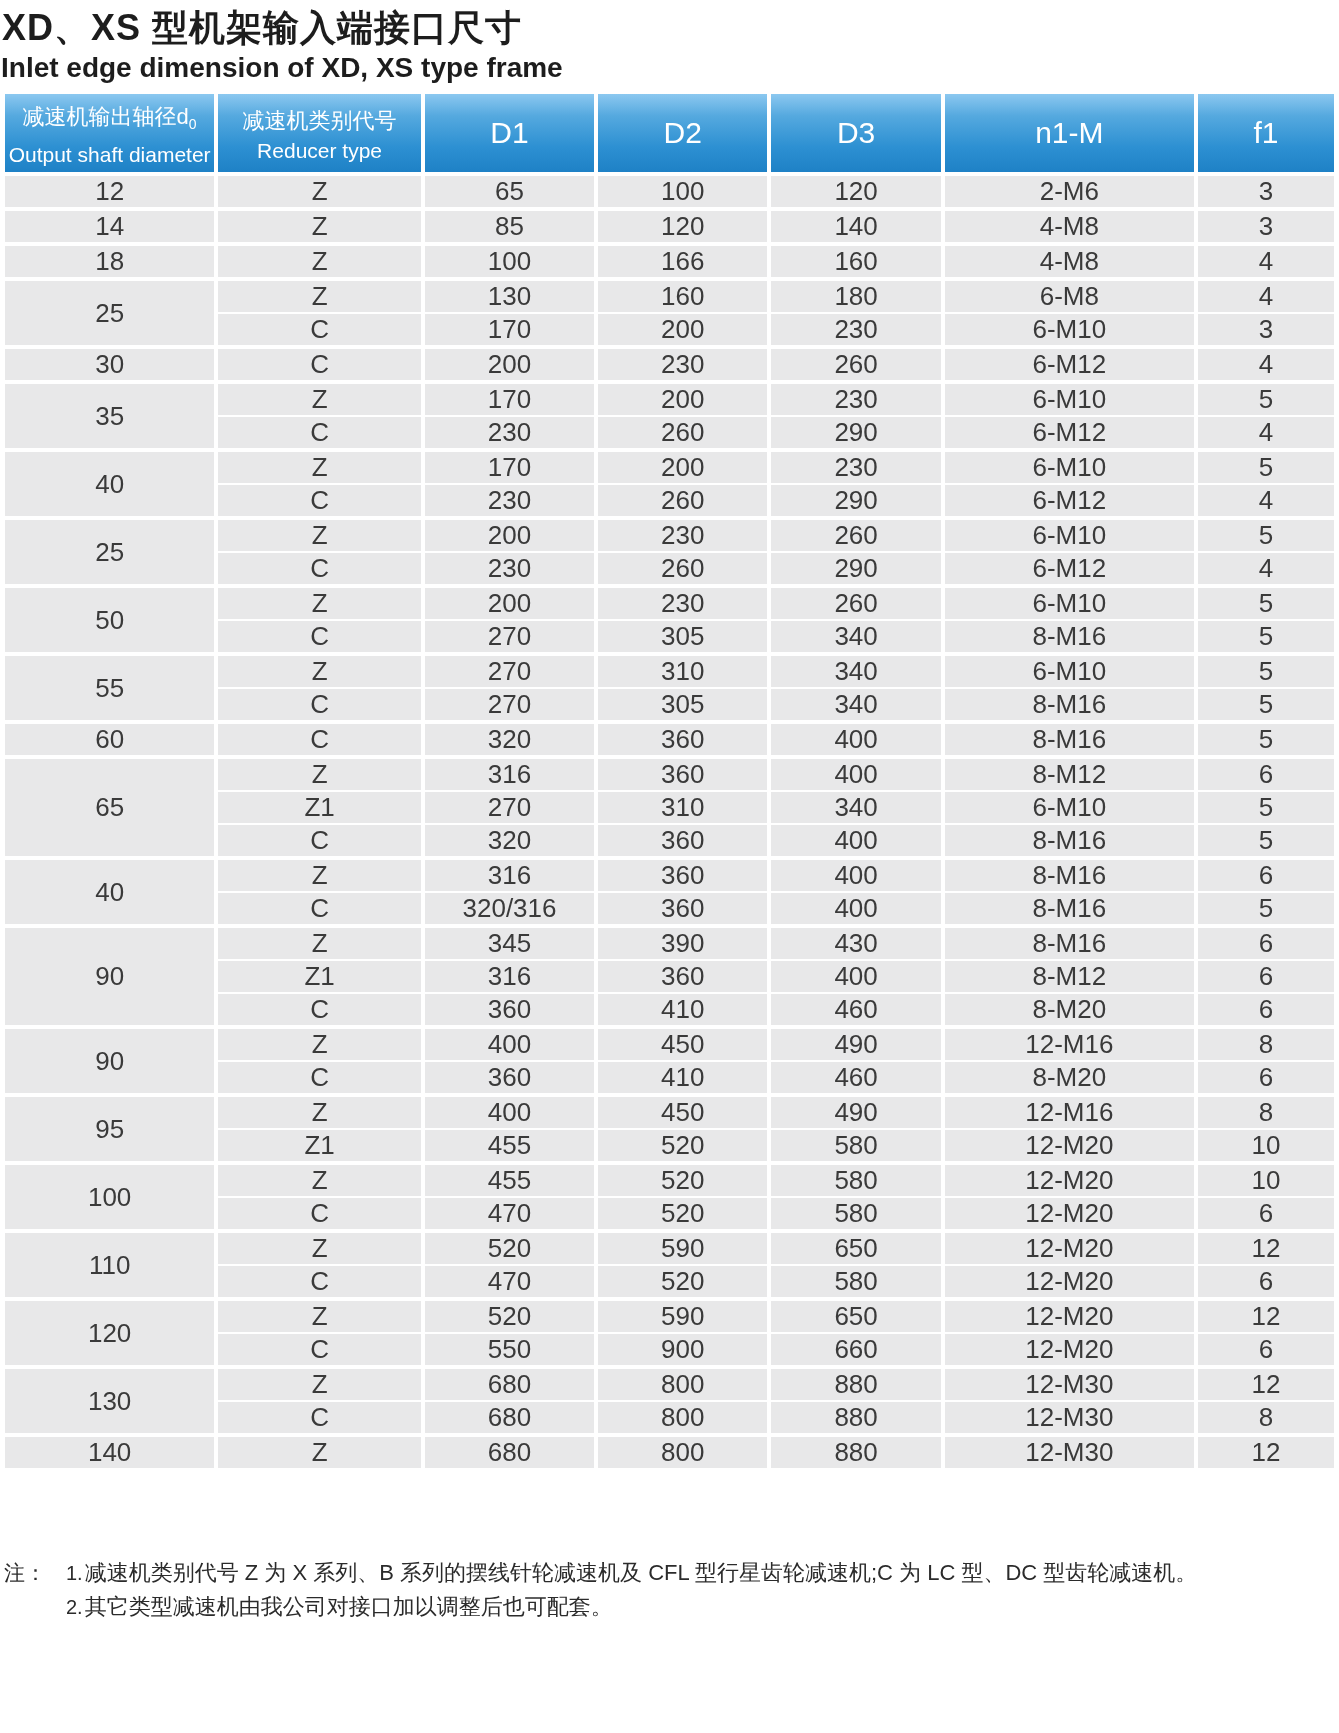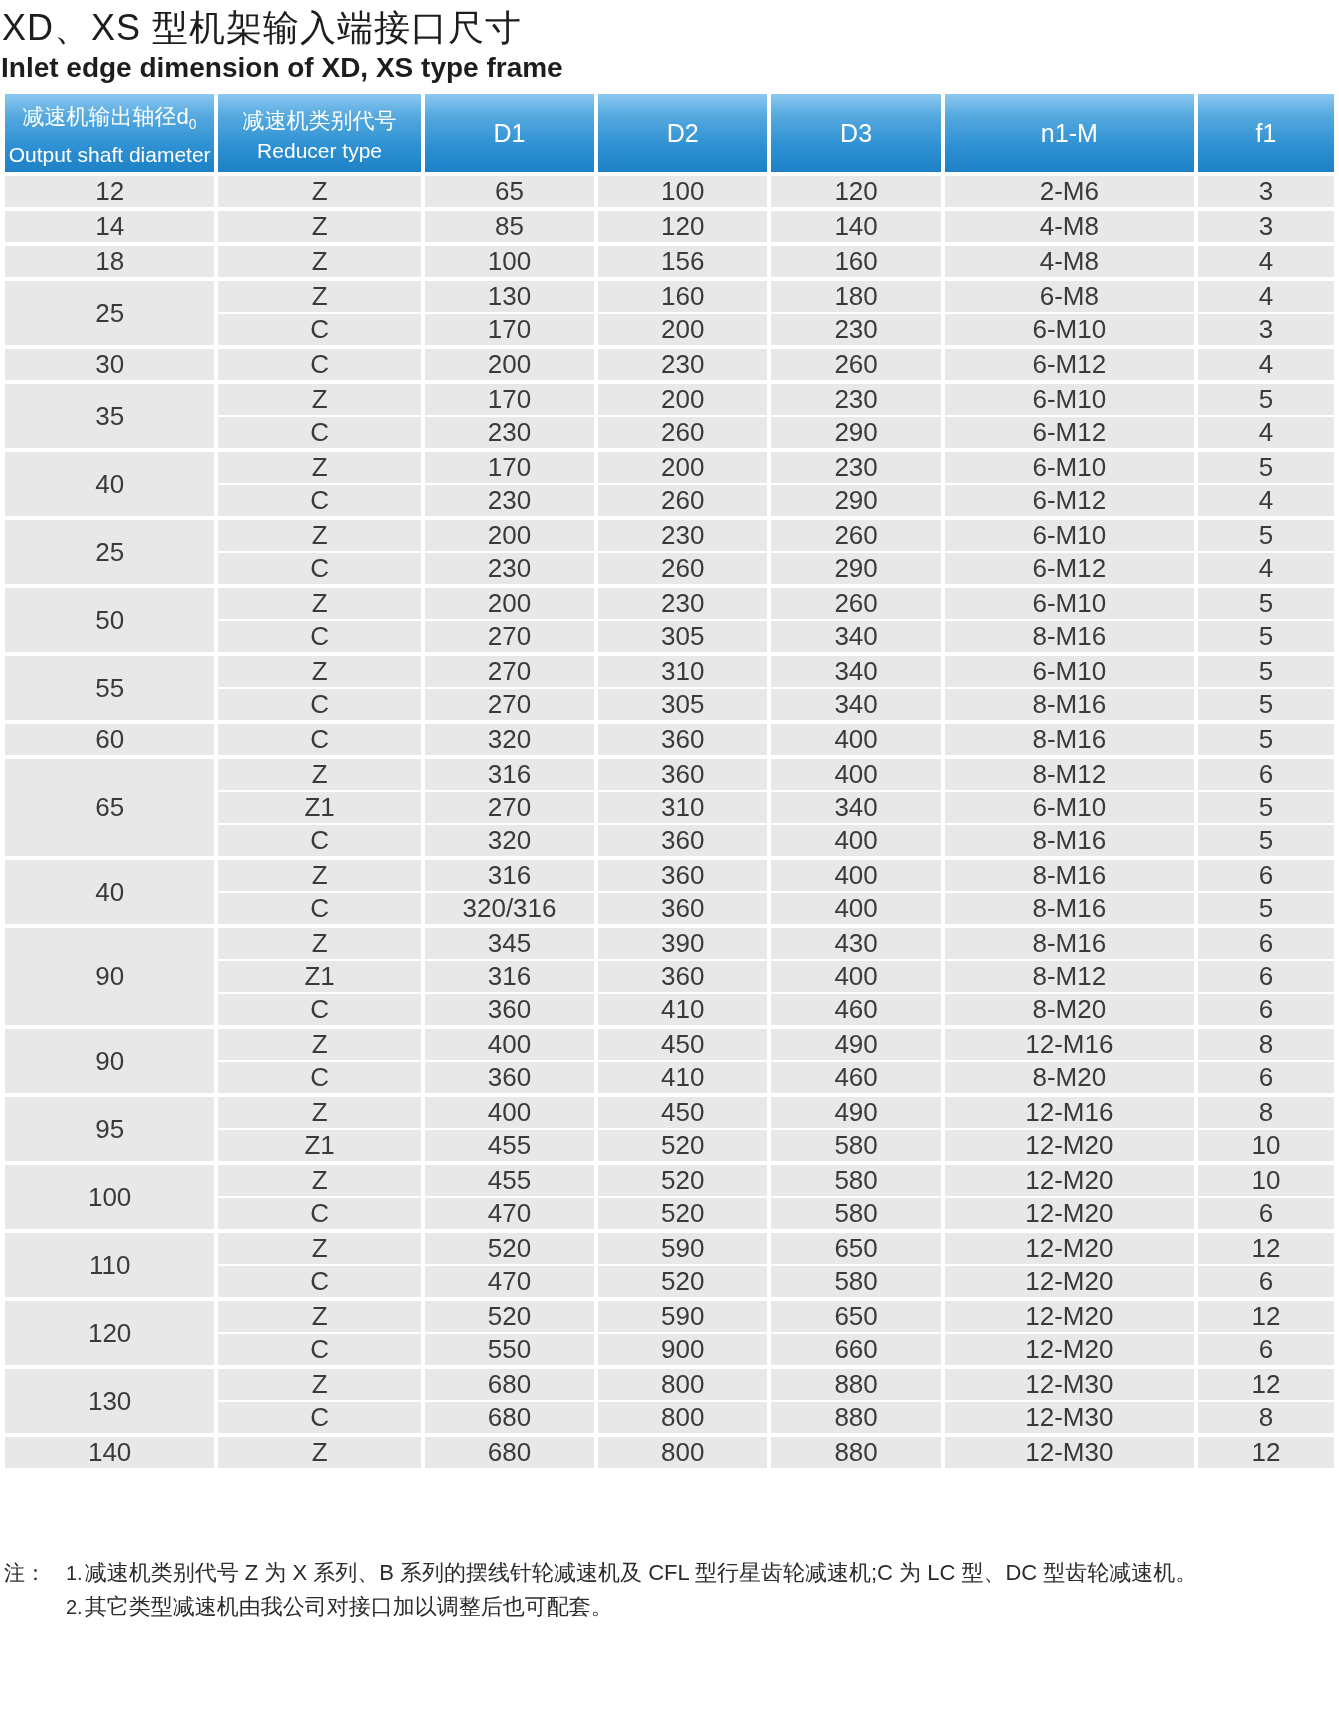--- a/index.html
+++ b/index.html
@@ -3,41 +3,41 @@
 <meta charset="utf-8">
 <style>
   html,body{margin:0;padding:0;}
   body{
     width:1339px;height:1733px;overflow:hidden;background:#ffffff;
     font-family:"Liberation Sans","DejaVu Sans",sans-serif;color:#333;
     -webkit-font-smoothing:antialiased;
   }
   .page{position:relative;width:1339px;height:1733px;}
   .page-title{
-    font-size:36px;font-weight:400;color:#1d1d1d;letter-spacing:1px;
+    font-size:36px;font-weight:700;color:#1d1d1d;letter-spacing:1px;
     margin:6px 0 2px 2px;line-height:44px;
   }
   .page-subtitle{
     font-size:28px;font-weight:700;color:#1d1d1d;
     margin:0 0 8px 1px;line-height:32px;
   }
   table.spec{
     width:1337px;margin-left:1px;border-collapse:collapse;table-layout:fixed;
   }
   table.spec th, table.spec td{
     border:2px solid #ffffff;border-left-width:4px;border-right-width:4px;
     text-align:center;vertical-align:middle;padding:0;
   }
   table.spec thead th{
     background:linear-gradient(180deg,#8cc8f0 0%,#55a9df 28%,#2d90d2 68%,#1e81c6 100%);
     color:#ffffff;font-weight:400;height:78px;
   }
   th .zh{display:block;font-size:22px;line-height:30px;margin-top:6px;}
   th .en{display:block;font-size:21px;line-height:30px;}
-  th .hd-big{font-size:25px;}
+  th .hd-big{font-size:30px;}
   th sub{font-size:14px;}
   table.spec td{
     background:#e8e8e9;height:31px;line-height:31px;font-size:26px;color:#3a3a3a;
   }
   table.spec td.d0{font-size:26px;}
   table.spec tr.group-start td{border-top-width:4px;}
   .notes{
     display:flex;align-items:flex-start;margin:86px 0 0 4px;font-size:22px;color:#2b2b2b;
   }
   .notes-label{width:62px;flex:0 0 62px;font-size:21px;line-height:34px;}
@@ -95,21 +95,21 @@
           <td>85</td>
           <td>120</td>
           <td>140</td>
           <td>4-M8</td>
           <td>3</td>
         </tr>
         <tr class="group-start">
           <td rowspan="1" class="d0">18</td>
           <td>Z</td>
           <td>100</td>
-          <td>156</td>
+          <td>166</td>
           <td>160</td>
           <td>4-M8</td>
           <td>4</td>
         </tr>
         <tr class="group-start">
           <td rowspan="2" class="d0">25</td>
           <td>Z</td>
           <td>130</td>
           <td>160</td>
           <td>180</td>

